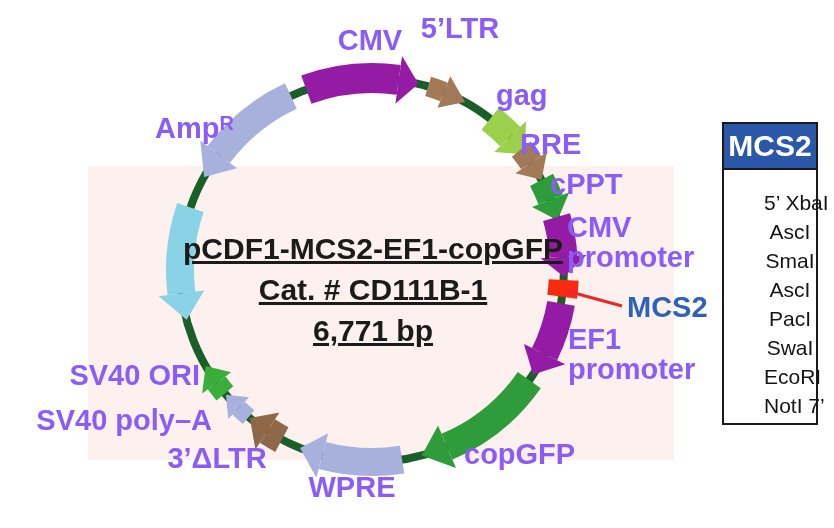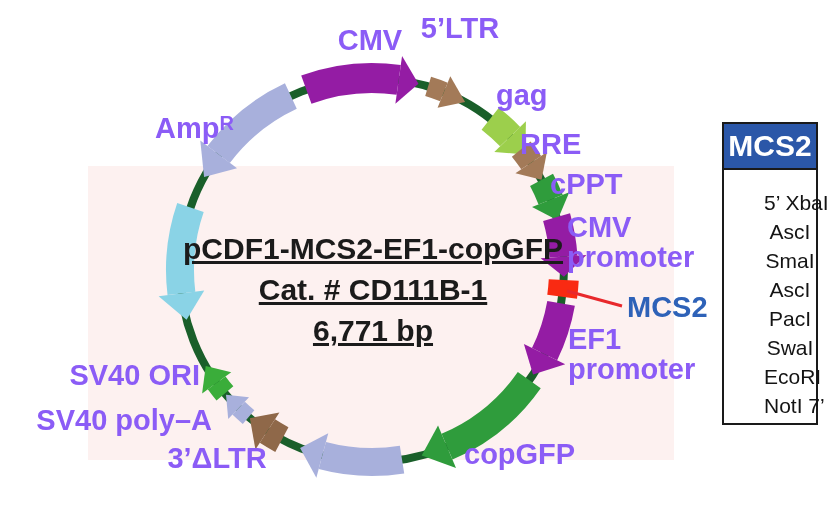--- a/index.html
+++ b/index.html
@@ -116,20 +116,21 @@
   <div class="lbl" style="left:460px;top:13px;transform:translateX(-50%)">5’LTR</div>
   <div class="lbl" style="left:496px;top:80px">gag</div>
   <div class="lbl" style="left:520px;top:129px">RRE</div>
   <div class="lbl" style="left:550px;top:169px">cPPT</div>
   <div class="lbl" style="left:567px;top:212px">CMV
 promoter</div>
   <div class="lbl" style="left: 627px; top: 292px; color: rgb(46, 98, 184);">MCS2</div>
   <div class="lbl" style="left:568px;top:324px">EF1
 promoter</div>
   <div class="lbl" style="left:464px;top:439px">copGFP</div>
+  <div class="lbl" style="left:352px;top:472px;transform:translateX(-50%)">WPRE</div>
   <div class="lbl" style="left:217px;top:443px;transform:translateX(-50%)">3’ΔLTR</div>
   <div class="lbl" style="left:212px;top:405px;transform:translateX(-100%)">SV40 poly–A</div>
   <div class="lbl" style="left:200px;top:360px;transform:translateX(-100%)">SV40 ORI</div>
   <div class="lbl" style="left:155px;top:78px">
     <span>Amp</span><span class="sup">R</span>
   </div>
 
   <div class="center-text" style="left:373px;top:228px;transform:translateX(-50%)">
     <div>pCDF1-MCS2-EF1-copGFP</div>
     <div>Cat. # CD111B-1</div>

